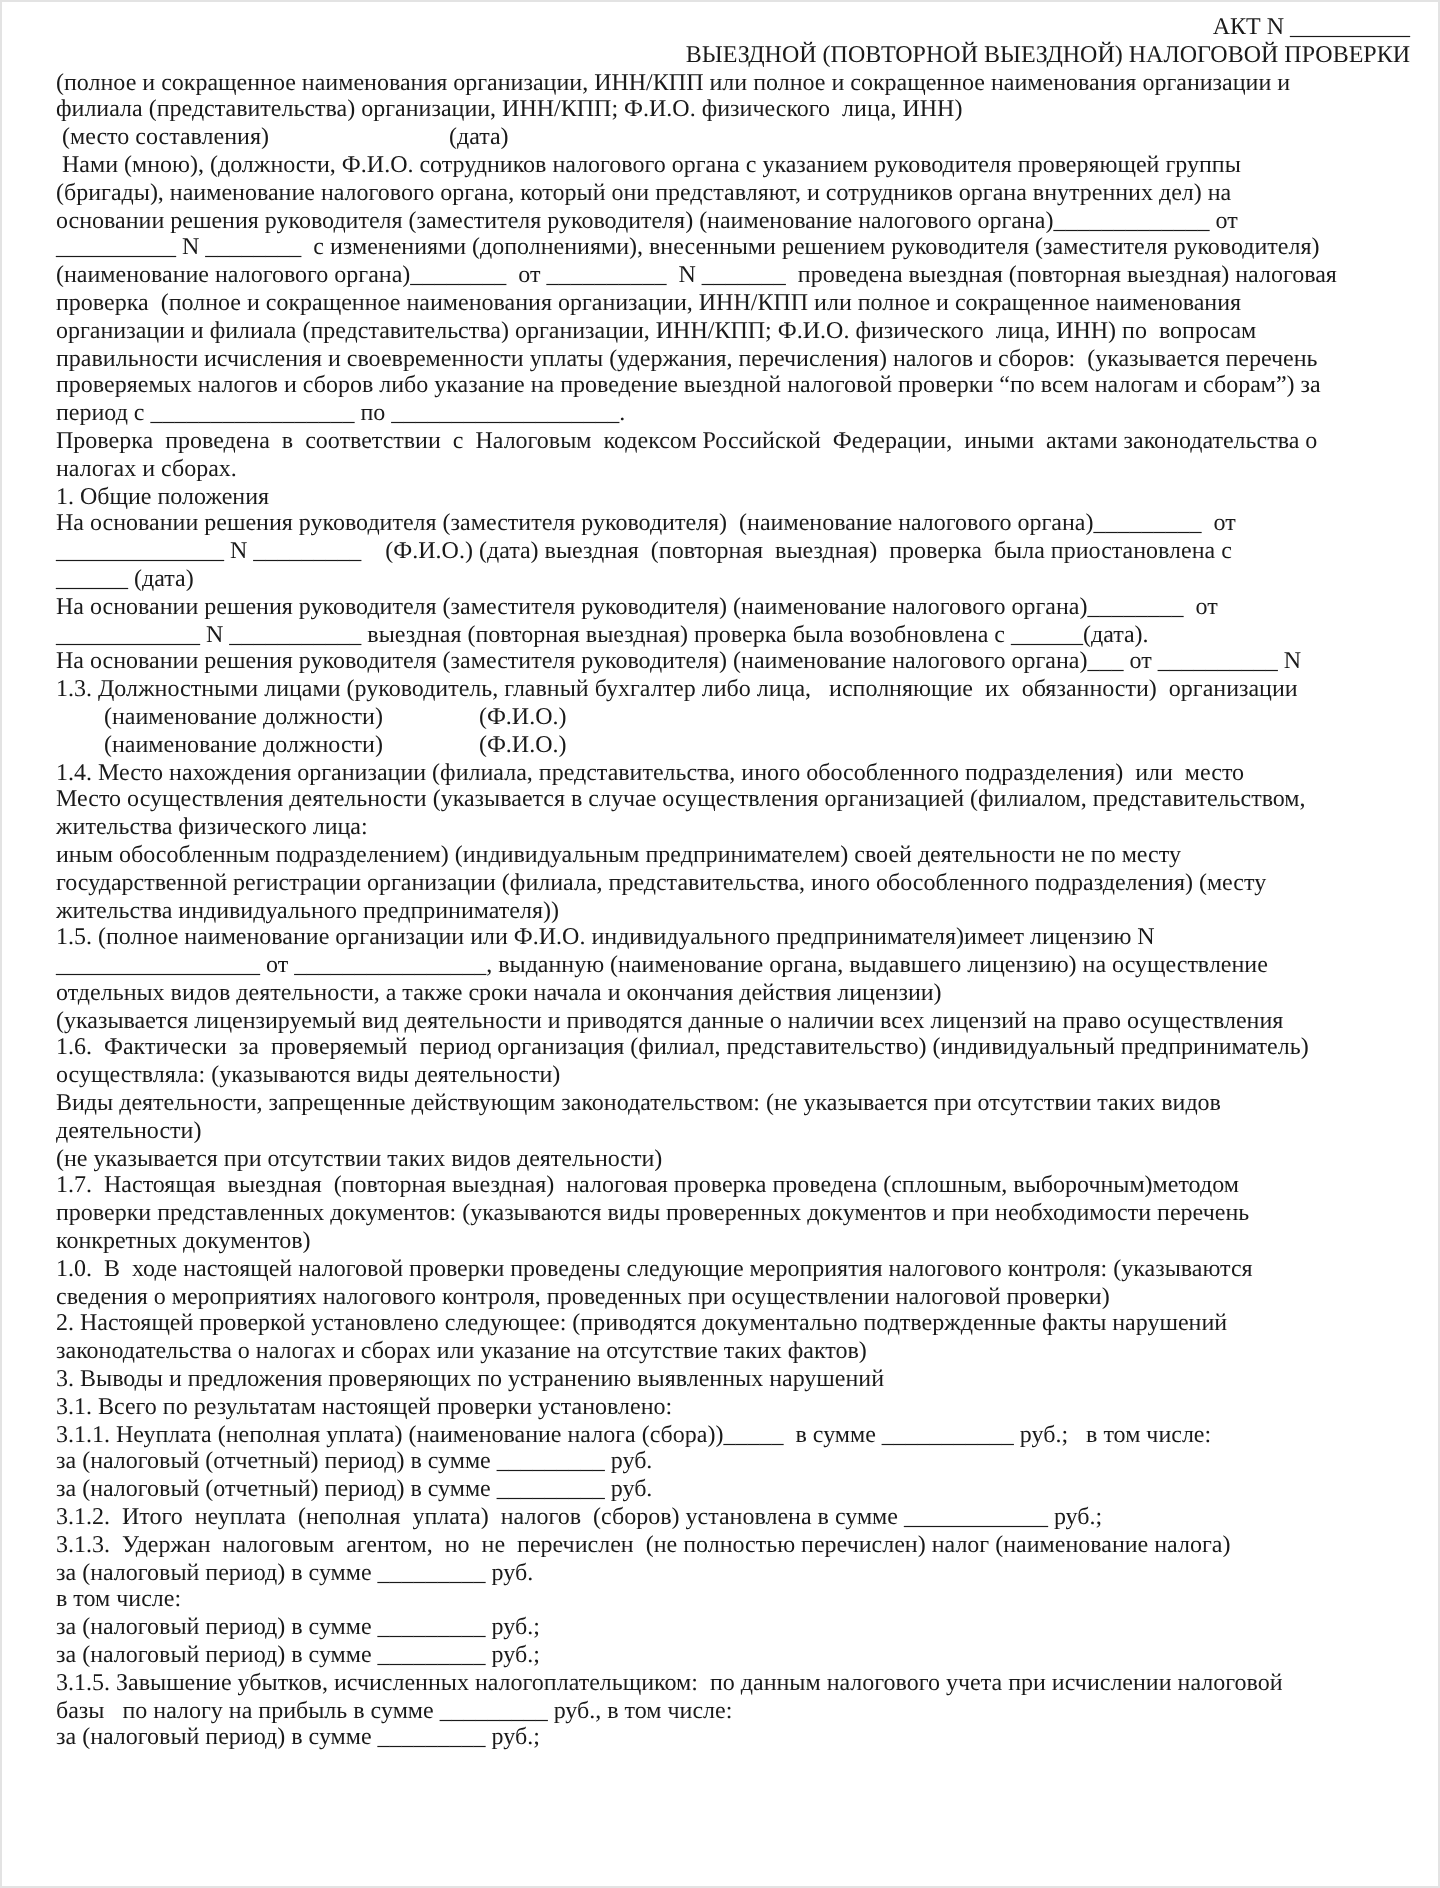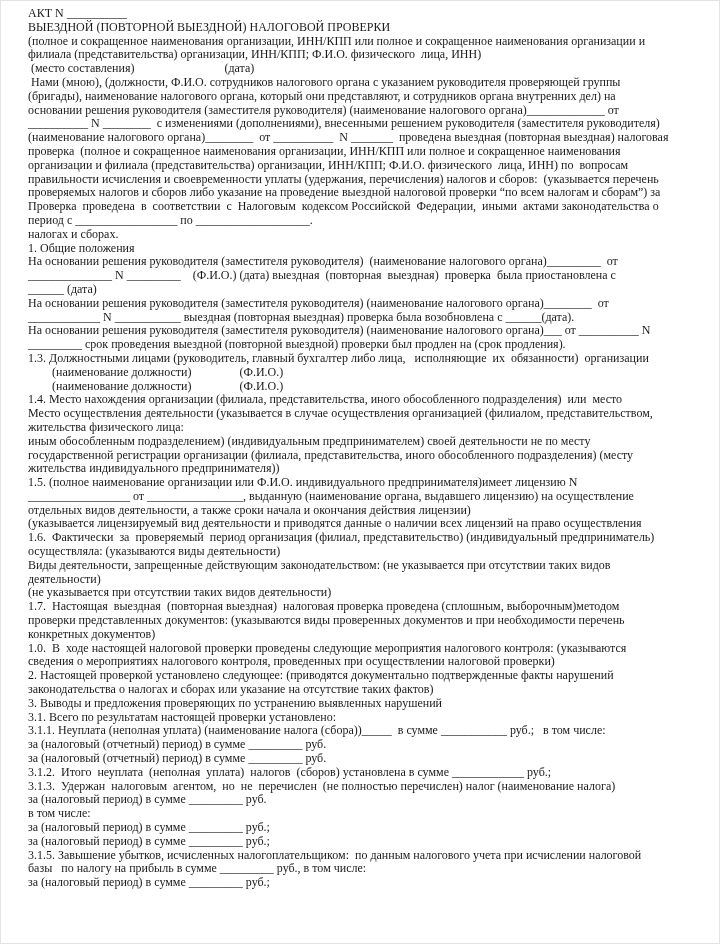--- a/index.html
+++ b/index.html
@@ -15,21 +15,21 @@
     background: #ffffff;
     border: 1px solid #e3e3e3;
     overflow: hidden;
     font-family: "Liberation Serif", "DejaVu Serif", serif;
     font-size: 12px;
     line-height: 13.8px;
     color: #1a1a1a;
     padding: 6px 14px 0 27px;
   }
   .title-line {
-    text-align: left;
+    text-align: right;
     white-space: pre;
   }
   .line {
     white-space: pre;
   }
 </style>
 </head>
 <body>
 
 <div class="page">
@@ -41,31 +41,30 @@
       <div class="line"> (место составления)                              (дата)</div>
       <div class="line"> Нами (мною), (должности, Ф.И.О. сотрудников налогового органа с указанием руководителя проверяющей группы</div>
       <div class="line">(бригады), наименование налогового органа, который они представляют, и сотрудников органа внутренних дел) на</div>
       <div class="line">основании решения руководителя (заместителя руководителя) (наименование налогового органа)_____________ от</div>
       <div class="line">__________ N ________  с изменениями (дополнениями), внесенными решением руководителя (заместителя руководителя)</div>
       <div class="line">(наименование налогового органа)________  от __________  N _______  проведена выездная (повторная выездная) налоговая</div>
       <div class="line">проверка  (полное и сокращенное наименования организации, ИНН/КПП или полное и сокращенное наименования</div>
       <div class="line">организации и филиала (представительства) организации, ИНН/КПП; Ф.И.О. физического  лица, ИНН) по  вопросам</div>
       <div class="line">правильности исчисления и своевременности уплаты (удержания, перечисления) налогов и сборов:  (указывается перечень</div>
       <div class="line">проверяемых налогов и сборов либо указание на проведение выездной налоговой проверки “по всем налогам и сборам”) за</div>
+      <div class="line">период с _________________ по ___________________.</div>
       <div class="line">Проверка  проведена  в  соответствии  с  Налоговым  кодексом Российской  Федерации,  иными  актами законодательства о</div>
-      <div class="line">период с _________________ по ___________________.</div>
       <div class="line">налогах и сборах.</div>
       <div class="line">1. Общие положения</div>
       <div class="line">На основании решения руководителя (заместителя руководителя)  (наименование налогового органа)_________  от</div>
       <div class="line">______________ N _________    (Ф.И.О.) (дата) выездная  (повторная  выездная)  проверка  была приостановлена с</div>
       <div class="line">______ (дата)</div>
       <div class="line">На основании решения руководителя (заместителя руководителя) (наименование налогового органа)________  от</div>
       <div class="line">____________ N ___________ выездная (повторная выездная) проверка была возобновлена с ______(дата).</div>
       <div class="line">На основании решения руководителя (заместителя руководителя) (наименование налогового органа)___ от __________ N</div>
-      <div class="line">_________ срок проведения выездной (повторной выездной) проверки был продлен на (срок продления).</div>
       <div class="line">1.3. Должностными лицами (руководитель, главный бухгалтер либо лица,   исполняющие  их  обязанности)  организации</div>
       <div class="line">        (наименование должности)                (Ф.И.О.)</div>
       <div class="line">        (наименование должности)                (Ф.И.О.)</div>
       <div class="line">1.4. Место нахождения организации (филиала, представительства, иного обособленного подразделения)  или  место</div>
       <div class="line">Место осуществления деятельности (указывается в случае осуществления организацией (филиалом, представительством,</div>
       <div class="line">жительства физического лица:</div>
       <div class="line">иным обособленным подразделением) (индивидуальным предпринимателем) своей деятельности не по месту</div>
       <div class="line">государственной регистрации организации (филиала, представительства, иного обособленного подразделения) (месту</div>
       <div class="line">жительства индивидуального предпринимателя))</div>
       <div class="line">1.5. (полное наименование организации или Ф.И.О. индивидуального предпринимателя)имеет лицензию N</div>

